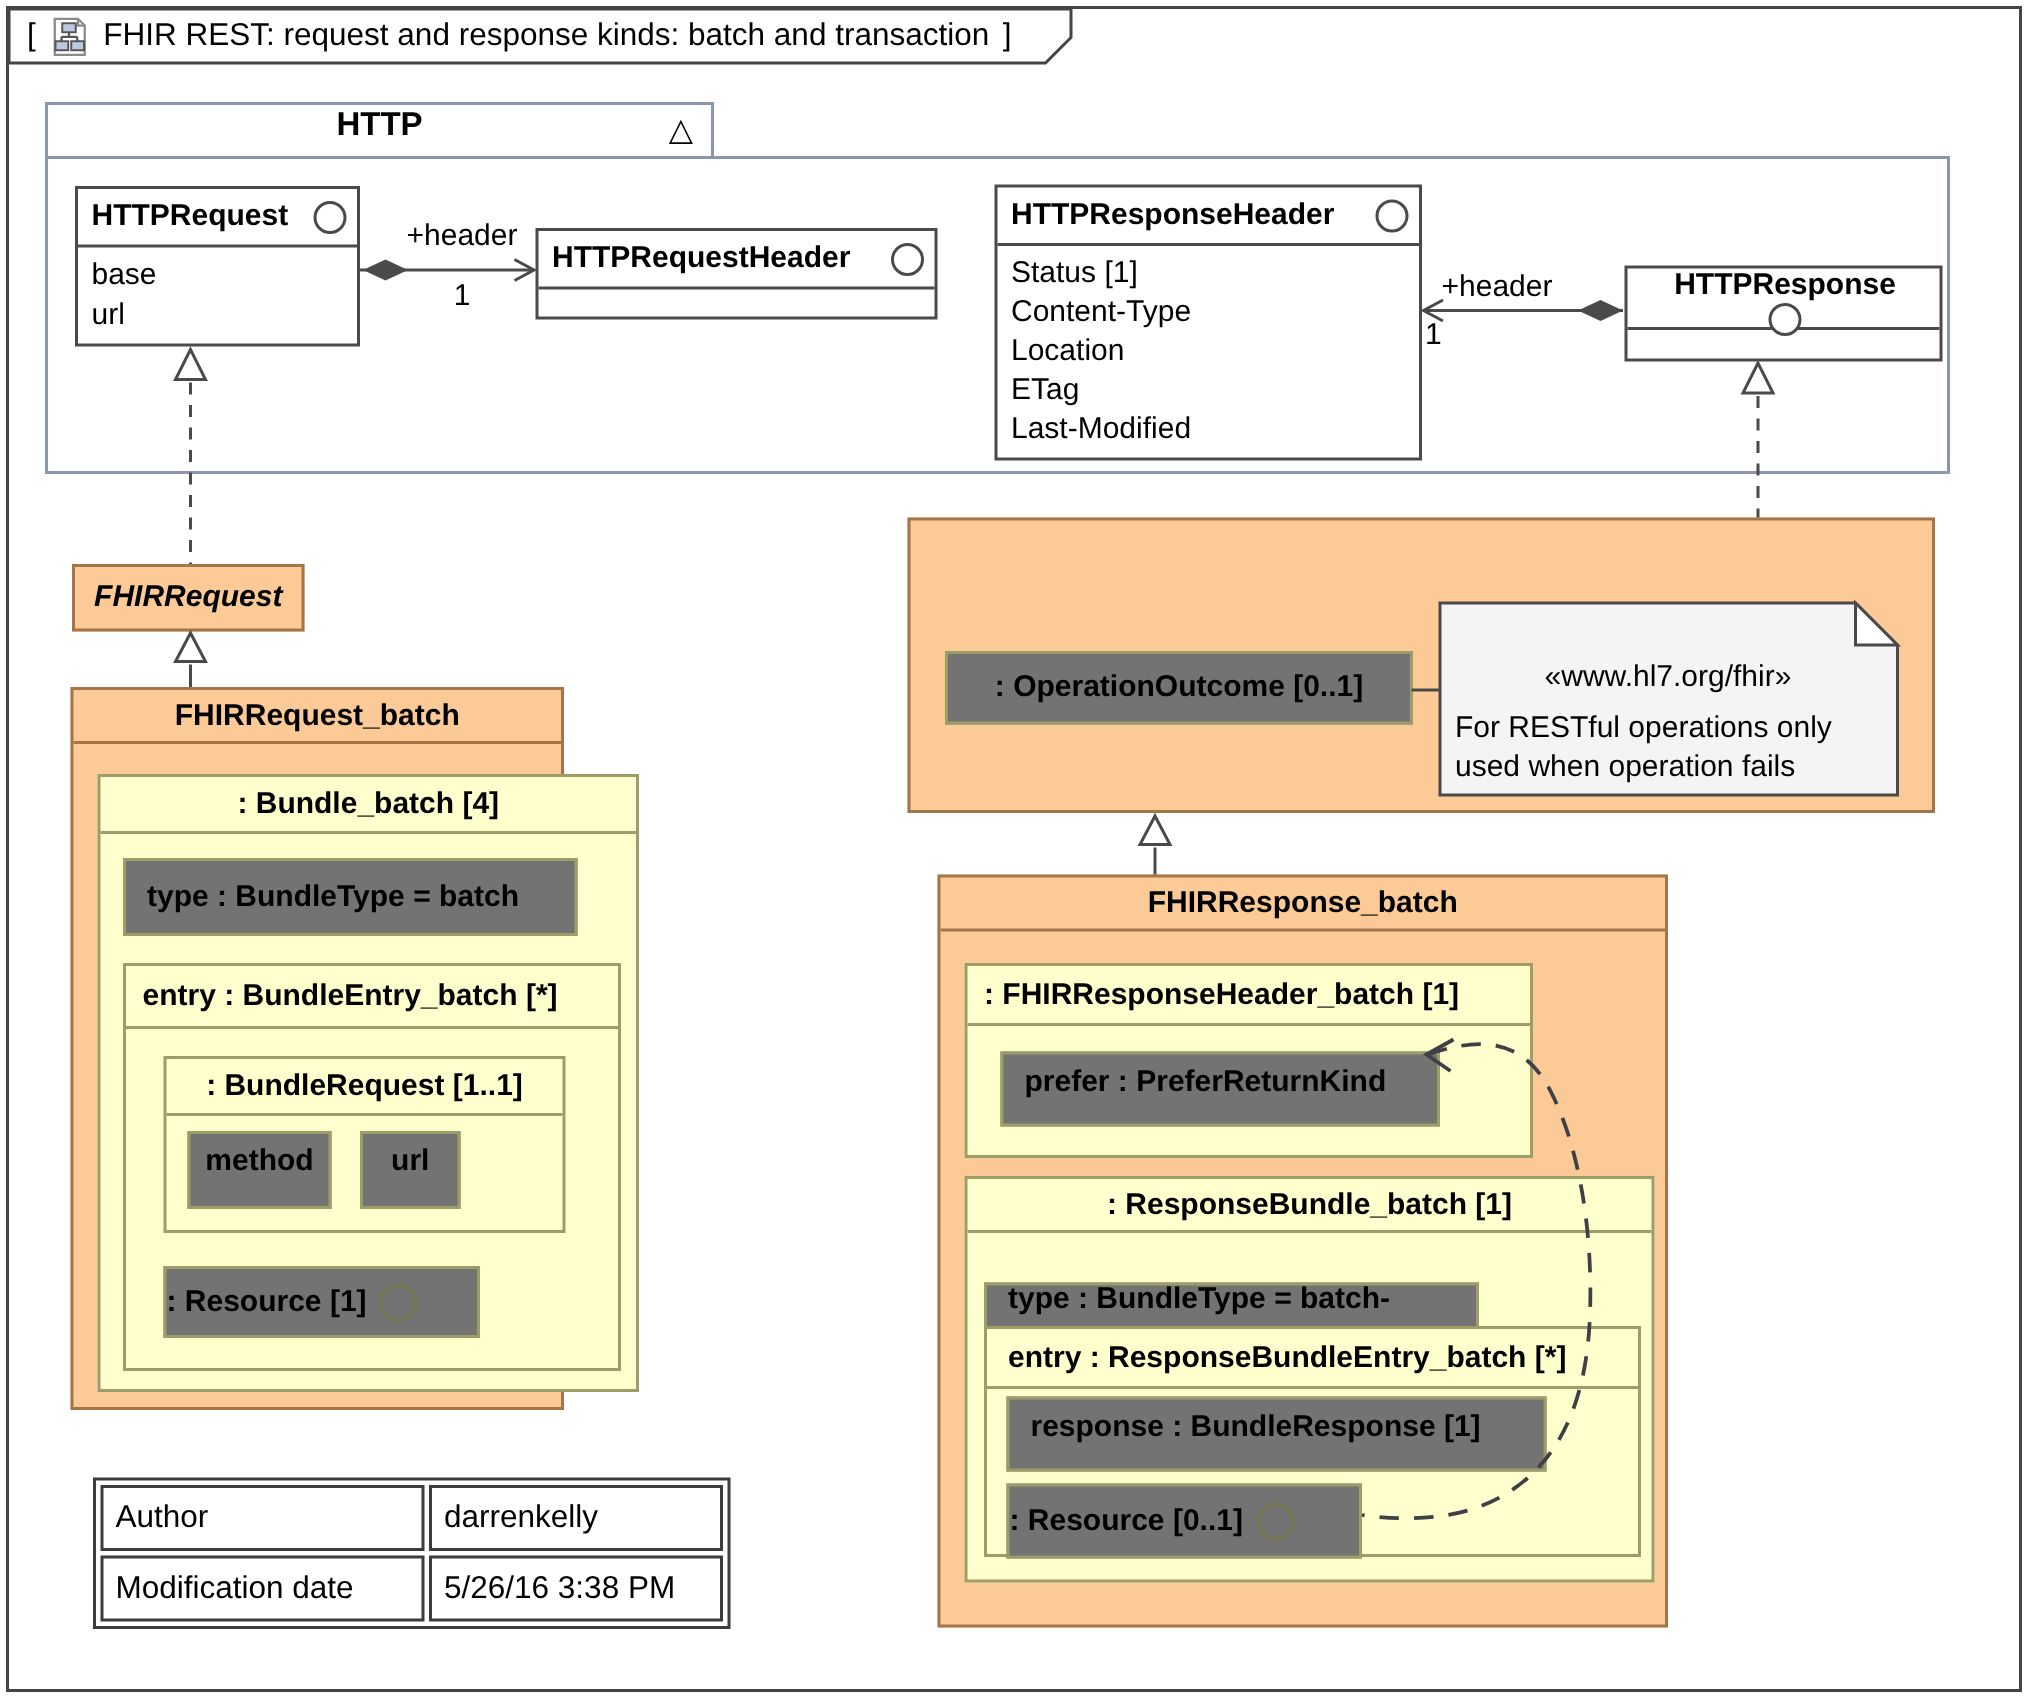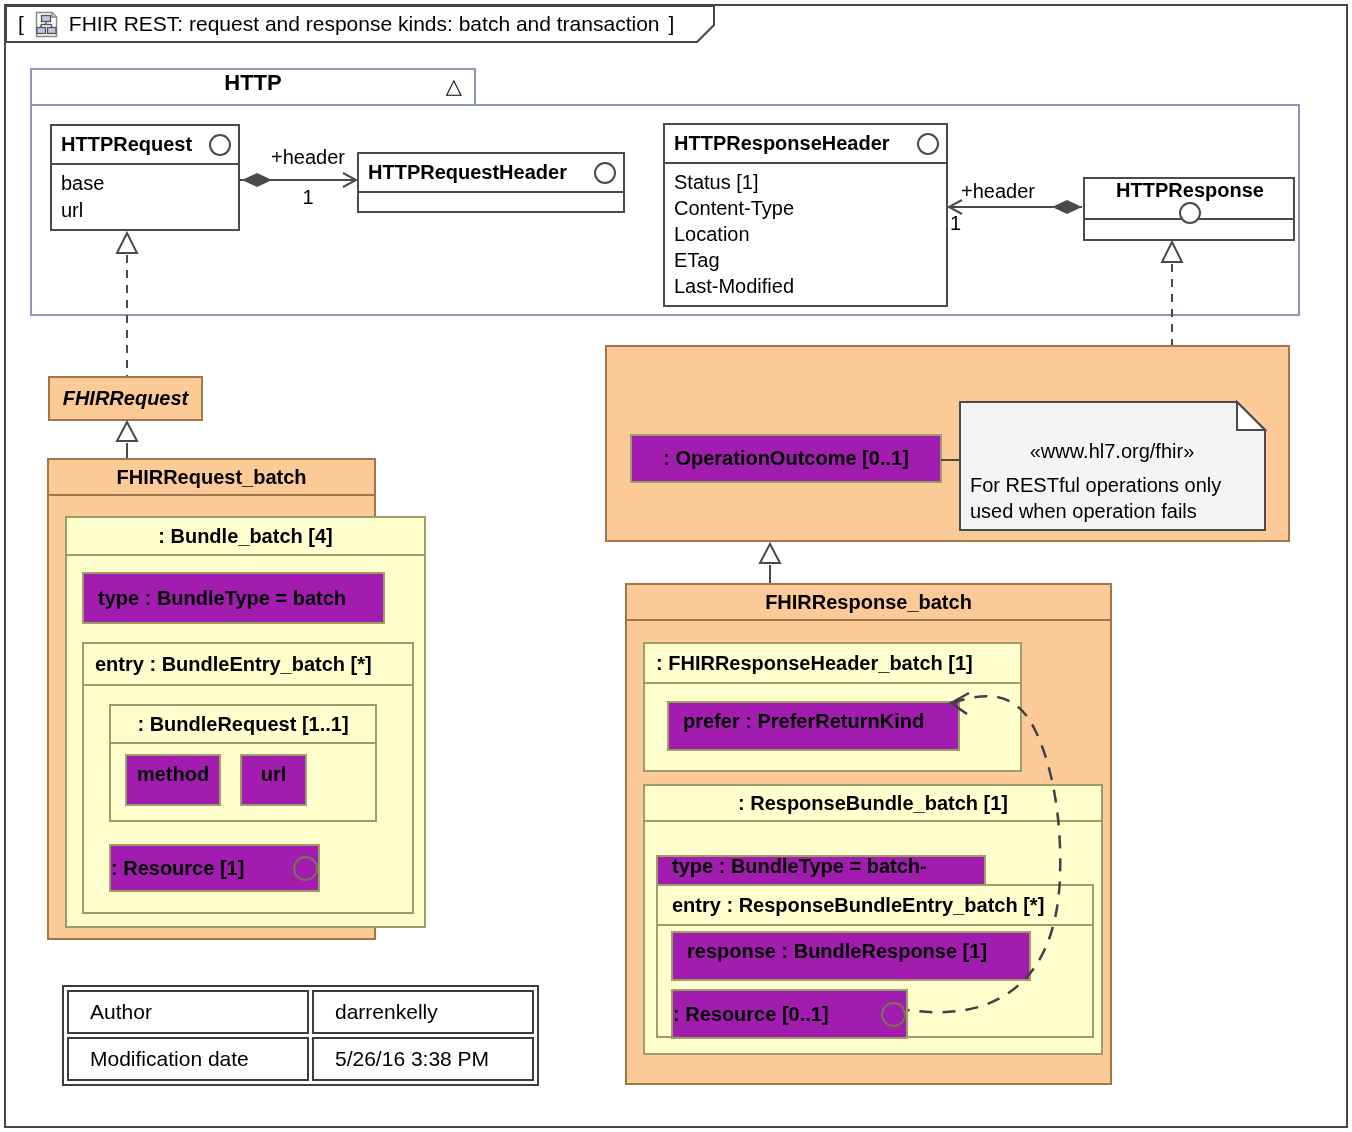--- a/index.html
+++ b/index.html
@@ -19,35 +19,35 @@
   .cls-attrs{padding:5px 9px;font-size:20px;line-height:27px;}
   
   .orange{background:#FCCA96;border:2px solid #A3764A;}
   .orange-head{display:flex;align-items:center;justify-content:center;font-size:20px;font-weight:bold;border-bottom:2px solid #A3764A;box-sizing:border-box;}
   .italic{font-style:italic;}
   
   .yellow{background:#FFFFCD;border:2px solid #9D9D68;}
   .y-head{display:flex;align-items:center;font-weight:bold;font-size:20px;border-bottom:2px solid #9D9D68;box-sizing:border-box;}
   .y-head.center{justify-content:center;}
   .y-head.left{padding-left:11px;}
-  .part{background:#a21caf;border:2px solid #9D9D68;font-weight:bold;font-size:20px;}
+  .part{background:#737373;border:2px solid #9D9D68;font-weight:bold;font-size:20px;}
   .part.vcenter{display:flex;align-items:center;padding-left:14px;}
   .part.topleft{padding:7px 0 0 14px;}
   .part.topcenter{padding-top:7px;text-align:center;}
-  .part.rescircle{display:flex;align-items:center;justify-content:space-between;gap:9px;}
+  .part.rescircle{display:flex;align-items:center;justify-content:flex-start;gap:9px;}
   .res-circle{width:25px;height:25px;border:2px solid #76764F;border-radius:50%;box-sizing:border-box;}
   
   .rel-label{font-size:20px;text-align:center;z-index:4;}
   
   .note-text{font-size:20px;z-index:5;}
   .overlay{left:0;top:0;width:1352px;height:1132px;pointer-events:none;z-index:4;}
   .tabsvg{left:5px;top:5px;z-index:2;}
   
   .info-table{left:62px;top:985px;border-collapse:separate;border-spacing:3px;background:#fff;border:2px solid #3c3c3c;z-index:3;}
-  .info-table td{border:2px solid #3c3c3c;font-size:21px;padding:4px 21px;height:32px;}
+  .info-table td{border:2px solid #3c3c3c;font-size:21px;padding:4px 8px;height:32px;}
   .info-table td.c1{width:196px;}
   .info-table td.c2{width:176px;margin-top:24px;}
 </style>
 </head>
 <body>
 
 <div class="abs frame"></div>
 
 <svg class="abs tabsvg" width="712" height="40">
   <polygon points="1,1 709,1 709,20 692,37 1,37" fill="#ffffff" stroke="#454545" stroke-width="2"></polygon>

